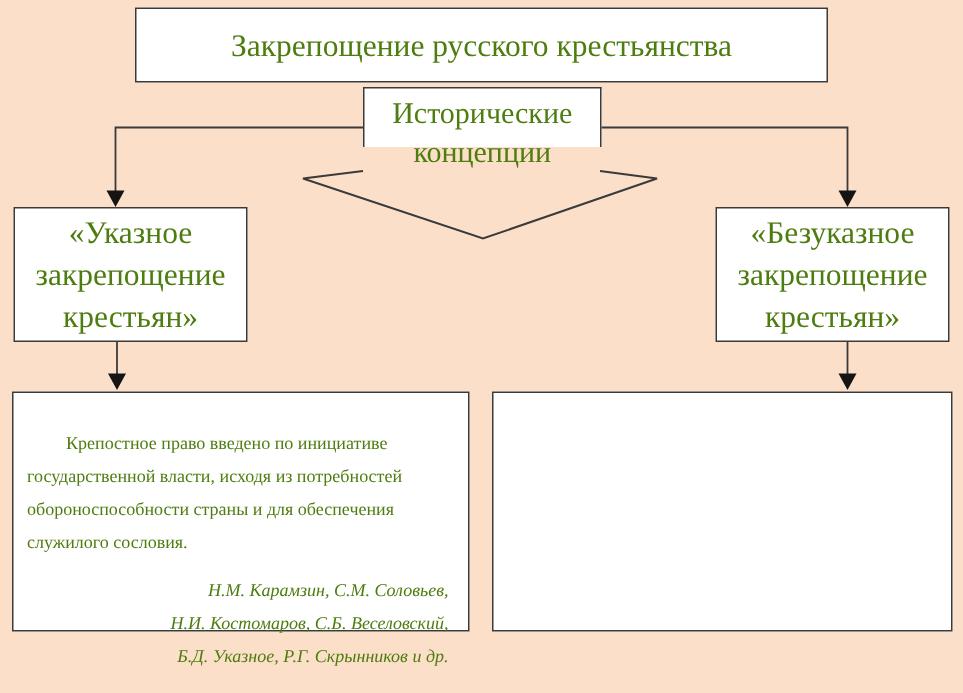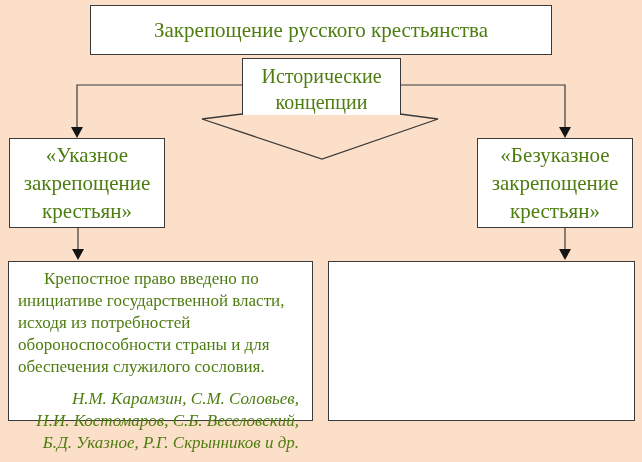--- a/index.html
+++ b/index.html
@@ -30,21 +30,21 @@
     display: flex;
     align-items: center;
     justify-content: center;
     font-size: 21px;
     text-align: center;
   }
   .arrow-body {
     left: 242px;
     top: 58px;
     width: 159px;
-    height: 57px;
+    height: 40px;
     border-bottom: none;
     display: flex;
     align-items: flex-start;
     justify-content: center;
     text-align: center;
     font-size: 20px;
     line-height: 26px;
     padding-top: 4px;
   }
   .concept-box {
@@ -56,23 +56,23 @@
     justify-content: center;
     text-align: center;
     font-size: 21px;
     line-height: 28px;
   }
   .concept-left { left: 9px; }
   .concept-right { left: 477px; }
   .detail-box {
     top: 261px;
     height: 160px;
-    font-size: 17px;
+    font-size: 12px;
     line-height: 22px;
-    padding: 6px 9px 4px 9px;
+    padding: 22px 9px 4px 9px;
   }
   .detail-left { left: 8px; width: 305px; }
   .detail-right { left: 328px; width: 307px; }
   .detail-text {
     margin: 0;
     text-indent: 26px;
     text-align: left;
   }
   .authors {
     margin-top: 10px;

